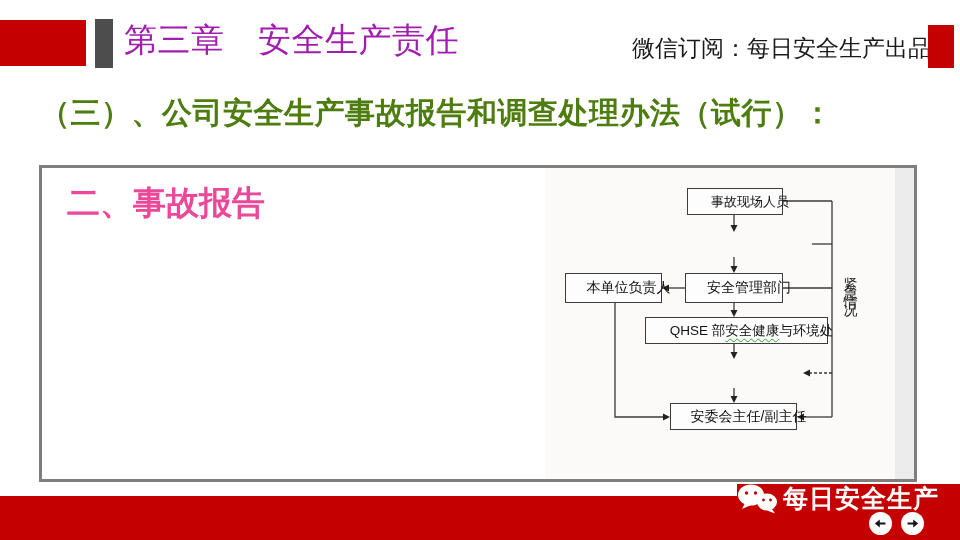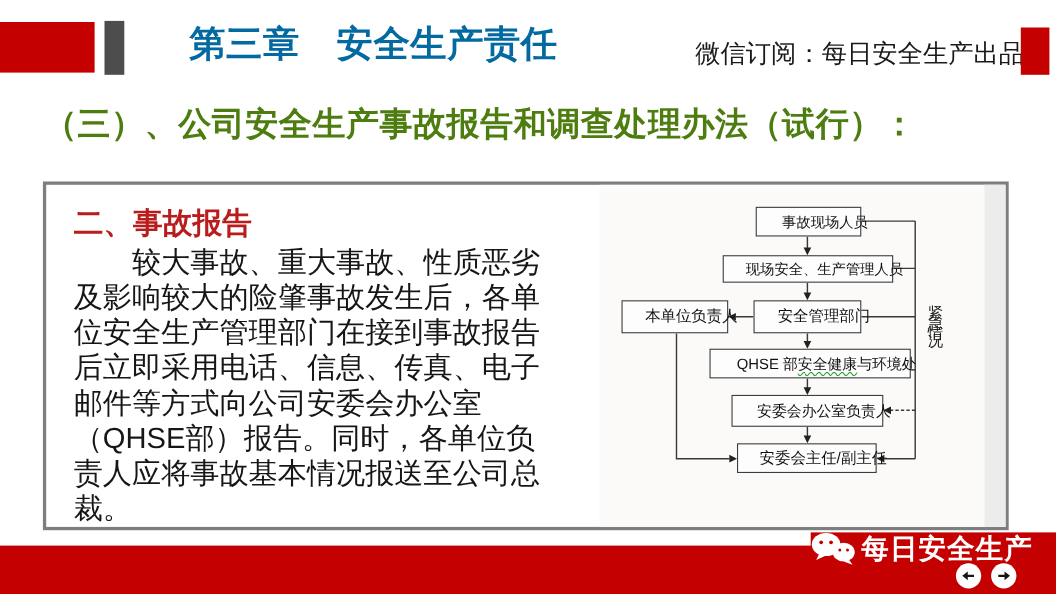--- a/index.html
+++ b/index.html
@@ -3,29 +3,29 @@
 <meta charset="utf-8">
 <style>
   html,body{margin:0;padding:0;background:#e9e9e9;}
   .slide{
     position:relative;width:960px;height:540px;background:#ffffff;
     overflow:hidden;font-family:"Liberation Sans",sans-serif;
   }
   
   .hdr-red{position:absolute;left:0;top:20px;width:86px;height:46px;background:#c40000;}
   .hdr-gray{position:absolute;left:95px;top:19px;width:18px;height:49px;background:#4d4d4d;}
-  .hdr-title{position:absolute;left:124px;top:18px;font-size:33px;font-weight:bold;color:#0369a1;white-space:nowrap;letter-spacing:.5px;margin-left:48px;}
+  .hdr-title{position:absolute;left:124px;top:18px;font-size:33px;font-weight:normal;color:#a21caf;white-space:nowrap;letter-spacing:.5px;}
   .hdr-sub{position:absolute;left:632px;top:33px;font-size:23px;color:#1a1a1a;white-space:nowrap;}
   .hdr-sq{position:absolute;left:928px;top:25px;width:26px;height:43px;background:#c40000;}
   
   .sec-title{position:absolute;left:40px;top:93px;font-size:30px;font-weight:bold;color:#4d7c0f;white-space:nowrap;letter-spacing:.5px;}
   
   .cbox{position:absolute;left:39px;top:165px;width:878px;height:317px;border:3px solid #7e7e7e;background:#fff;box-sizing:border-box;}
   .textcol{position:absolute;left:67px;top:187px;width:430px;color:#161616;}
-  .textcol h3{margin:0 0 3px 0;font-size:27px;line-height:32px;color:#b91c1c;}
+  .textcol h3{margin:0 0 16px 0;font-size:33px;line-height:32px;color:#ec4899;}
   .textcol p{margin:0;font-size:26.5px;line-height:32px;text-indent:2em;}
   
   .flow{position:absolute;left:545px;top:168px;width:369px;height:311px;background:#fbfaf9;}
   .flow .edge-strip{position:absolute;top:0;right:0;width:19px;height:100%;background:#ececec;}
   .flow svg{position:absolute;left:0;top:0;pointer-events:none;}
   .node{position:absolute;display:flex;align-items:center;justify-content:center;
         border:1.4px solid #3c3c3c;background:#fdfdfd;color:#101010;
         font-size:13px;white-space:nowrap;box-sizing:border-box;padding-left:30px;}
   .n1{left:142px;top:20px;width:96px;height:27px;}
   .n2{left:112px;top:64px;width:155px;height:25px;}
@@ -61,21 +61,20 @@
   <div class="hdr-title">第三章　安全生产责任</div>
   <div class="hdr-sub">微信订阅：每日安全生产出品</div>
   <div class="hdr-sq"></div>
 
   <div class="sec-title">（三）、公司安全生产事故报告和调查处理办法（试行）：</div>
 
   <div class="cbox"></div>
 
   <div class="textcol">
     <h3>二、事故报告</h3>
-    <p>较大事故、重大事故、性质恶劣及影响较大的险肇事故发生后，各单位安全生产管理部门在接到事故报告后立即采用电话、信息、传真、电子邮件等方式向公司安委会办公室（QHSE部）报告。同时，各单位负责人应将事故基本情况报送至公司总裁。</p>
   </div>
 
   <div class="flow">
     <div class="edge-strip"></div>
 
     <svg width="369" height="311" viewBox="0 0 369 311">
       <g stroke="#3a3a3a" stroke-width="1.3" fill="none">
 
         <line x1="189" y1="47" x2="189" y2="58"></line>
         <line x1="189" y1="89" x2="189" y2="99"></line>
@@ -101,29 +100,27 @@
         <polygon points="185.5,184 192.5,184 189,191"></polygon>
         <polygon points="185.5,228 192.5,228 189,235"></polygon>
         <polygon points="124,116.5 124,123.5 117,120"></polygon>
         <polygon points="265,201.5 265,208.5 258,205"></polygon>
         <polygon points="259,245.5 259,252.5 252,249"></polygon>
         <polygon points="118,245.5 118,252.5 125,249"></polygon>
       </g>
     </svg>
 
     <div class="node n1">事故现场人员</div>
-    <div class="node n2">现场安全、生产管理人员</div>
     <div class="node n3">本单位负责人</div>
     <div class="node n4">安全管理部门</div>
     <div class="node n5">
         <span>QHSE 部</span>
         <span class="squig">安全健康</span>
         <span>与环境处</span>
       </div>
-    <div class="node n6">安委会办公室负责人</div>
     <div class="node n7">安委会主任/副主任</div>
 
     <div class="emerg">紧急情况</div>
   </div>
 
   <div class="logo-bg"></div>
   <div class="band"></div>
 
   <svg class="wechat" width="46" height="31" viewBox="0 0 46 31">
     <ellipse cx="16" cy="12" rx="13" ry="10.5" fill="#ffffff"></ellipse>

